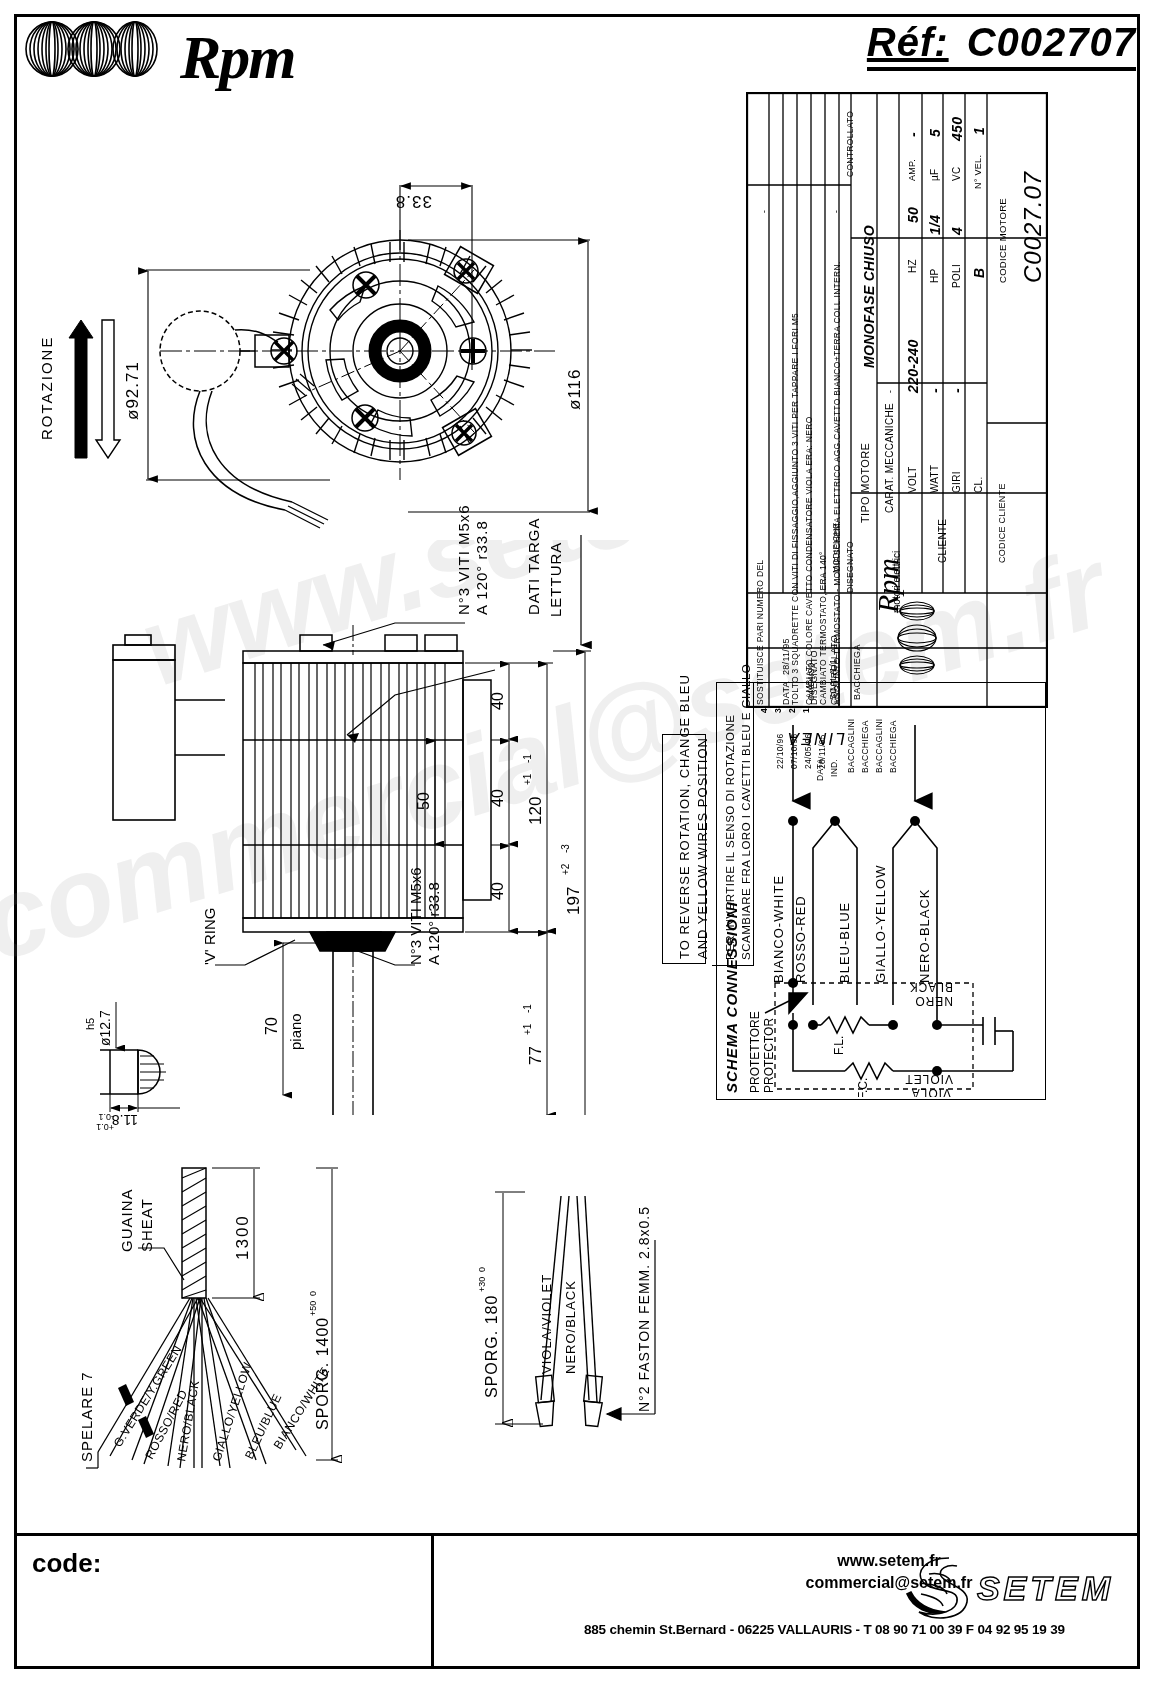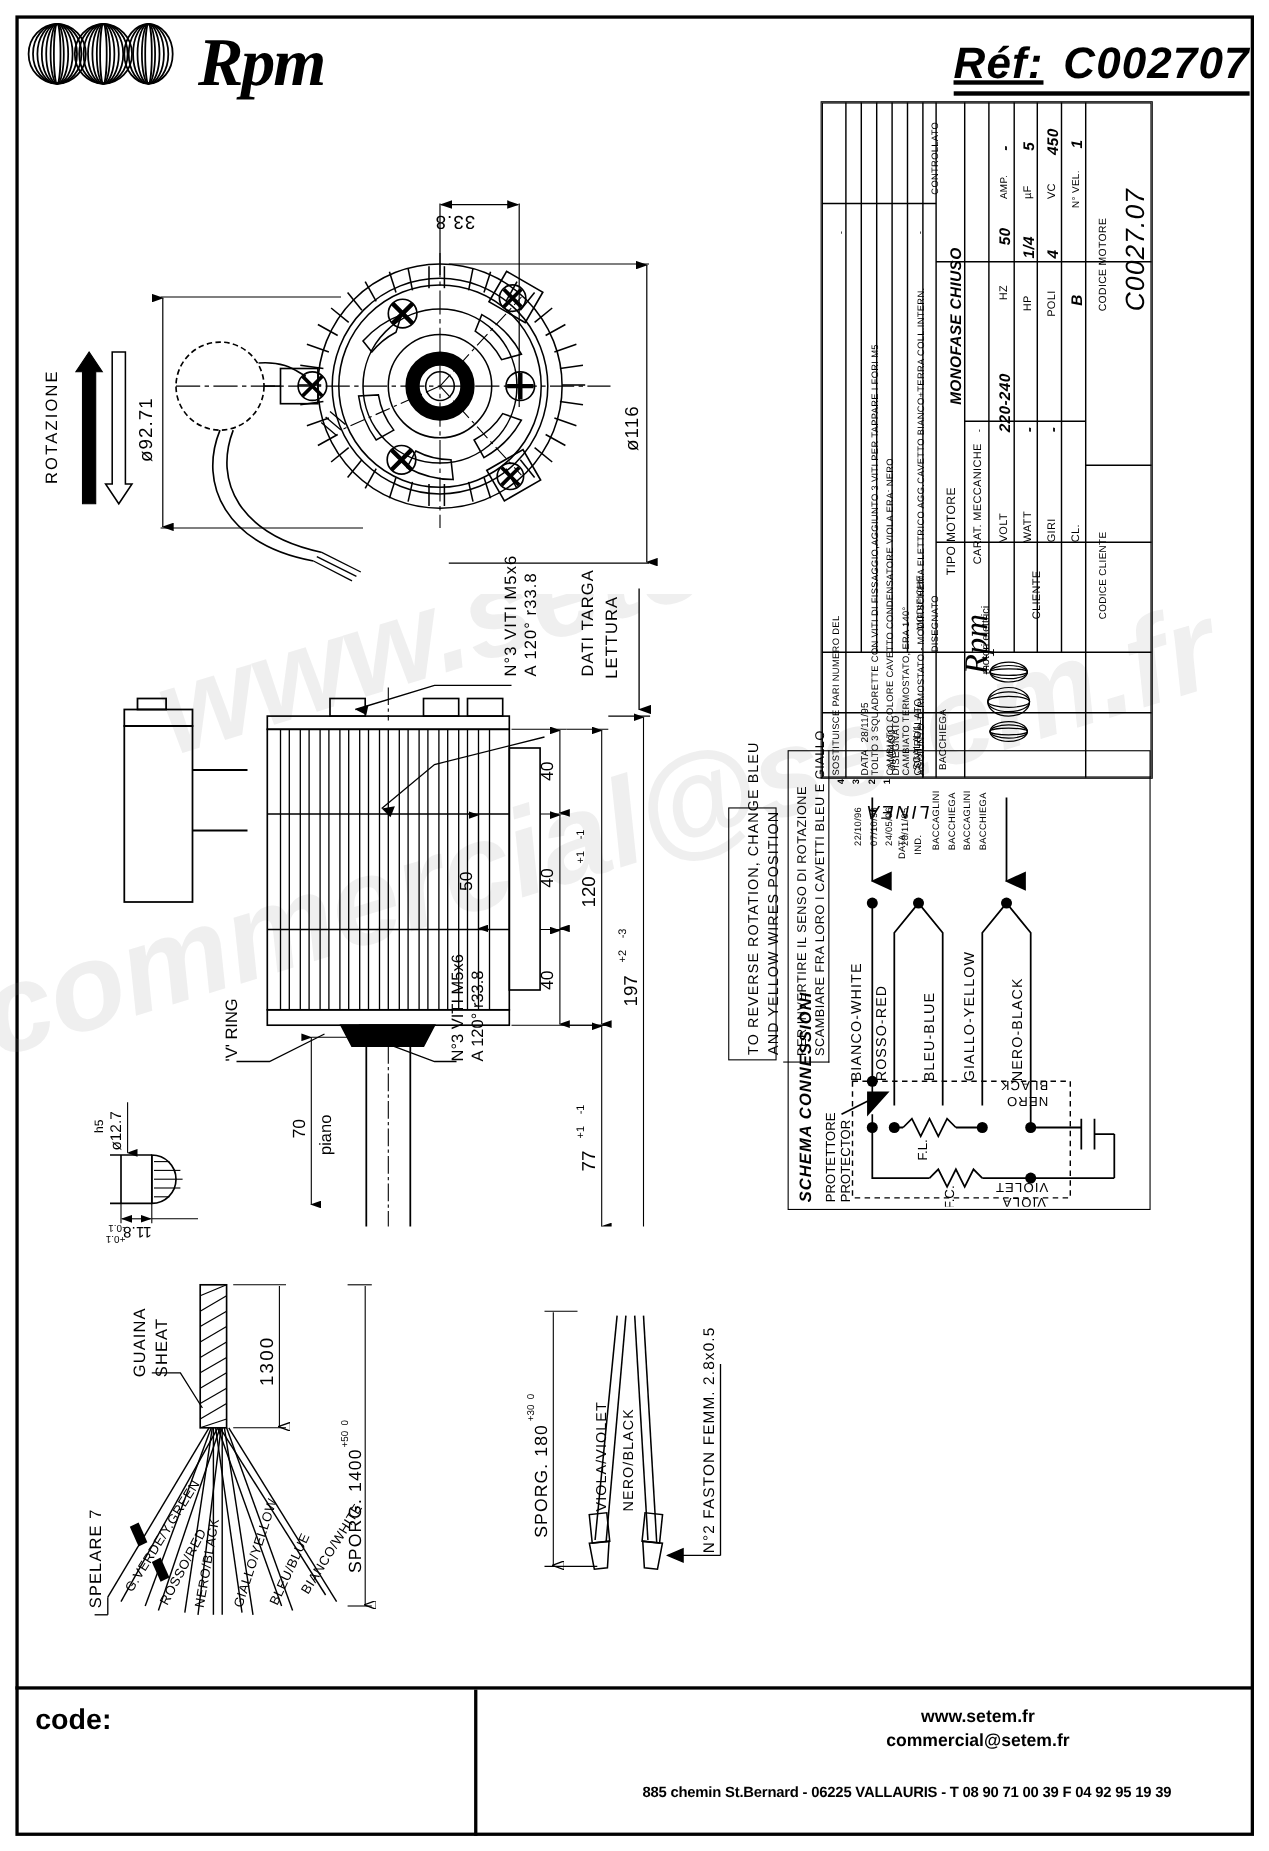--- a/index.html
+++ b/index.html
@@ -20,21 +20,21 @@
   }
   .abs { position:absolute; }
   .rot90  { transform:rotate(-90deg); transform-origin:0 0; white-space:nowrap; }
 
   
   #logo-block { left:22px; top:14px; width:360px; height:78px; }
   #rpm-word { position:absolute; left:158px; top:8px; font-size:62px;
               font-style:italic; font-weight:bold; letter-spacing:-2px;
               font-family:"Liberation Serif", serif; }
 
-  #ref-block { right:18px; top:36px; text-align:left; }
+  #ref-block { right:18px; top:20px; text-align:left; }
   #ref-inner { font-size:40px; font-weight:bold; font-style:italic;
                border-bottom:4px solid #000; padding-bottom:2px; letter-spacing:1px;}
   #ref-inner .lbl { text-decoration:underline; margin-right:18px; }
 
   
   #titleblock { left:746px; top:92px; width:302px; height:616px; border:1.6px solid #000; }
   .vtext { font-size:8.5px; letter-spacing:.3px; }
   .vtext.b { font-weight:bold; }
   .vtext.i { font-style:italic; font-weight:bold; }
 
@@ -830,14 +830,27 @@
 <div class="abs" id="footer">
   <div id="code-box">
     <div id="code-lbl">code:</div>
   </div>
   <div id="setem-box">
     <div id="setem-web">
       <div>www.setem.fr</div>
       <div>commercial@setem.fr</div>
     </div>
     <div id="setem-addr">885 chemin St.Bernard  -  06225 VALLAURIS  -  T 08 90 71 00 39   F 04 92 95 19 39</div>
+    <div id="setem-logo">
+      <svg width="78" height="76" viewBox="0 0 78 76">
+        <g fill="none" stroke="#000" stroke-width="1.6">
+          <path d="M50 8 C26 8, 16 22, 24 32 C32 42, 56 38, 58 48 C60 60, 40 68, 20 62
+                   C34 72, 64 70, 68 52 C71 38, 46 34, 42 26 C39 19, 48 14, 58 16"></path>
+          <path d="M8 44 C14 58, 30 66, 46 62 C30 60, 18 54, 12 42 Z" fill="#000"></path>
+          <path d="M30 24 C40 22, 50 26, 52 32"></path>
+          <path d="M26 34 C36 34, 46 38, 48 44"></path>
+          <path d="M22 44 C32 46, 42 50, 44 56"></path>
+        </g>
+      </svg>
+      <div id="setem-word">SETEM</div>
+    </div>
   </div>
 </div>
 
 </body></html>

